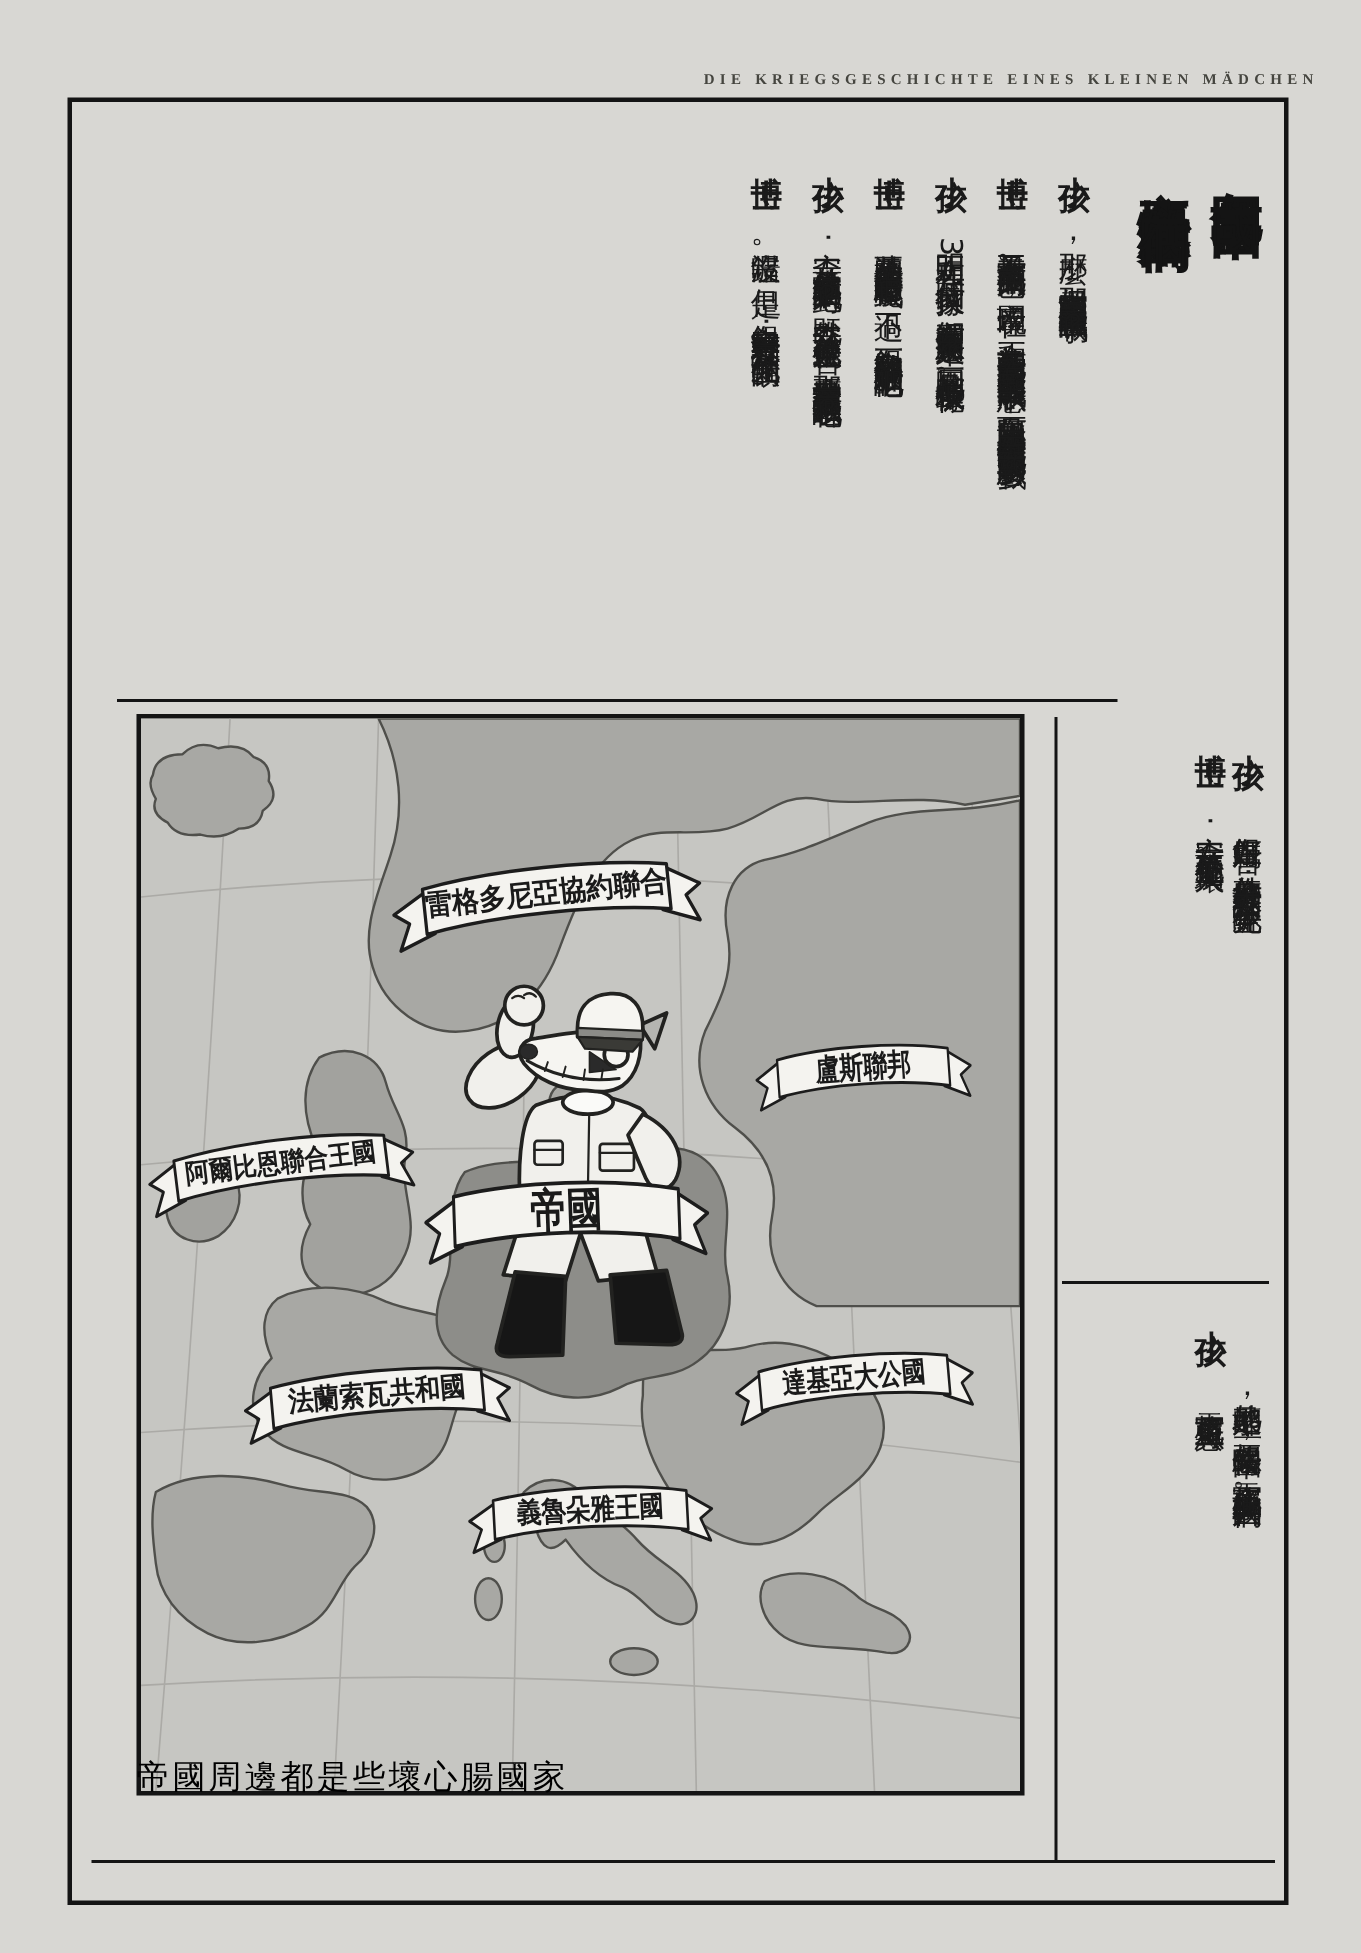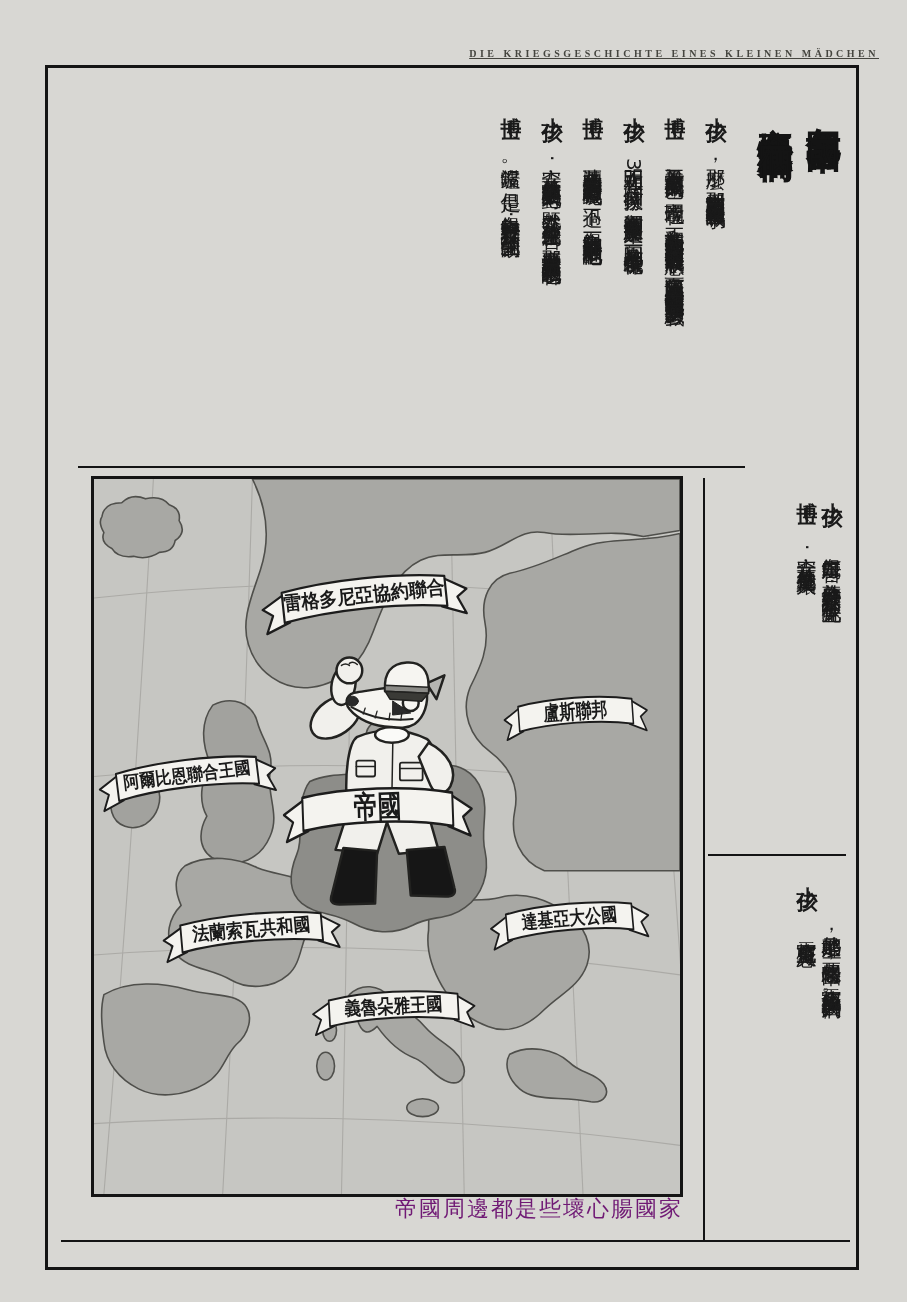--- a/index.html
+++ b/index.html
@@ -8,21 +8,21 @@
     background:#d8d7d3;
     font-family:"DejaVu Sans",sans-serif;
     color:#1a1a1a;
     position:relative;overflow:hidden;
     -webkit-font-smoothing:antialiased;
   }
   .series-header{
     position:absolute;top:48px;right:28px;
     font-family:"Liberation Serif",serif;
     font-size:10px;letter-spacing:3.5px;
-    color:#45453f;font-weight:bold;text-decoration:underline;
+    color:#45453f;font-weight:bold;
   }
   .frame{
     position:absolute;left:45px;top:65px;
     width:808px;height:1199px;
     border:3px solid #141414;
     background:#d8d7d3;
   }
   
   .vflow{
     position:absolute;
@@ -67,22 +67,22 @@
     border:3px solid #141414;
     background:#c6c6c2;
   }
   .map svg.geo{position:absolute;left:0;top:0;width:100%;height:100%;}
   .banner{position:absolute;}
   .banner svg{position:absolute;left:0;top:0;width:100%;height:100%;overflow:visible;}
   .banner text{
     font-family:"DejaVu Sans",sans-serif;font-weight:bold;fill:#1a1a1a;
   }
   .caption{
-    position:absolute;left:43px;top:1126px;width:592px;
-    text-align:right;font-size:22px;letter-spacing:2px;color:#701a75;
+    position:absolute;left:43px;top:1102px;width:592px;
+    text-align:left;font-size:22px;letter-spacing:2px;color:#000000;
   }
 </style>
 </head>
 <body>
 
 <div class="series-header">DIE KRIEGSGESCHICHTE EINES KLEINEN MÄDCHEN</div>
 
 <div class="frame">
 
   <div class="vflow top-dialogue">

